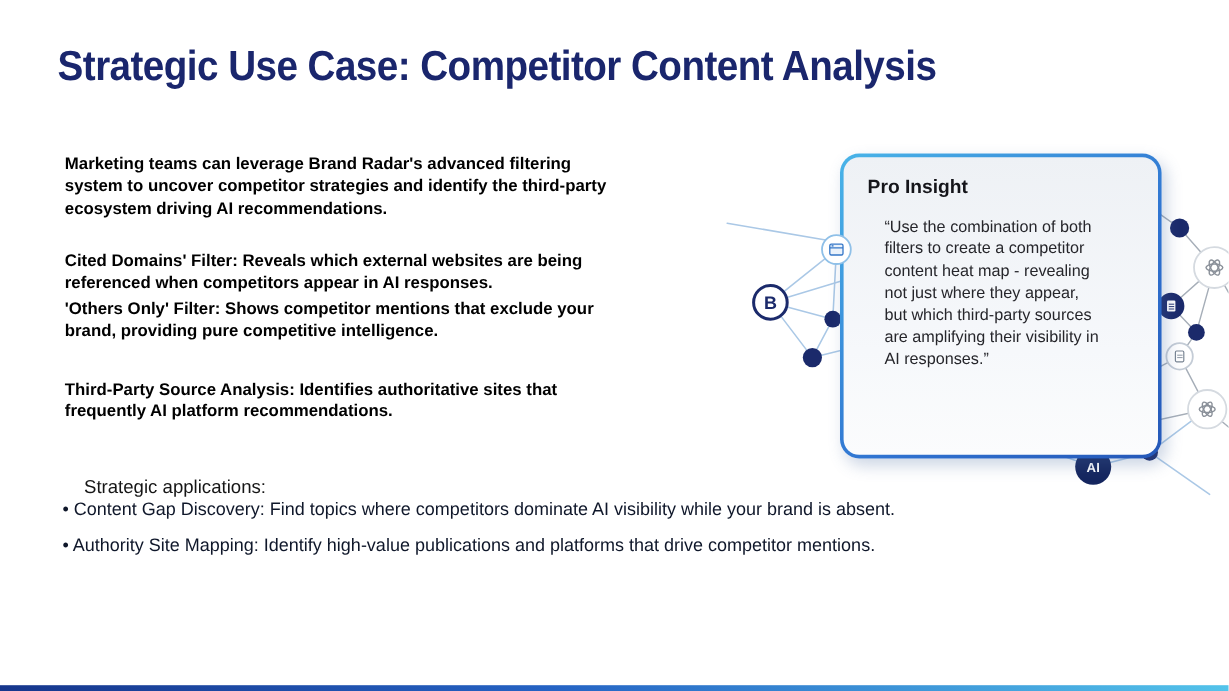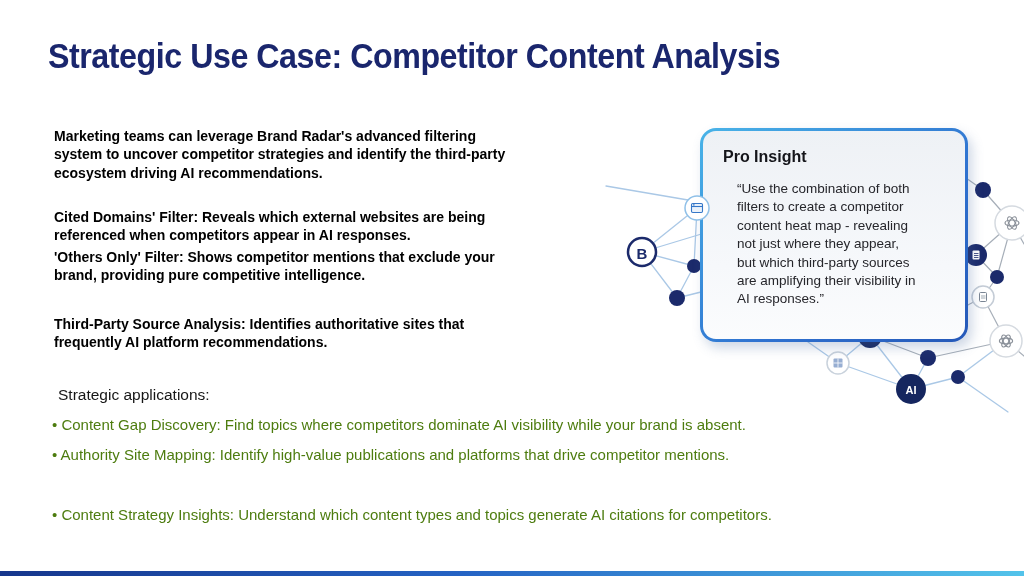--- a/index.html
+++ b/index.html
@@ -13,31 +13,31 @@
     letter-spacing:-0.5px;white-space:nowrap;
     transform:scaleX(0.92);transform-origin:left center;
   }
   .para{
     position:absolute;left:54px;width:520px;margin:0;
     font-size:14px;font-weight:bold;color:#000000;line-height:18.3px;
     white-space:pre-line;
   }
   .p1{top:127px}.p2{top:208px}.p3{top:248px}.p4{top:315px}
   .apps-heading{
-    position:absolute;left:58px;top:386px;margin:0;
+    position:absolute;left:58px;top:386px;margin:12px;
     font-size:15.5px;color:#161616;font-weight:normal;
   }
   .bullet{
-    position:absolute;left:52px;margin:0;font-size:15px;color:#4d7c0f;
+    position:absolute;left:52px;margin:0;font-size:15px;color:#0f172a;
     white-space:nowrap;
   }
   .b1{top:416px}.b2{top:446px}.b3{top:476px}.b4{top:506px}
   .diagram{position:absolute;left:560px;top:150px;z-index:1;}
   .card{
-    position:absolute;left:700px;top:128px;width:268px;height:214px;
+    position:absolute;left:700px;top:128px;width:268px;height:254px;
     border-radius:16px;padding:3px;box-sizing:border-box;z-index:2;
     background:linear-gradient(140deg,#49b4e8 0%,#2f72d0 60%,#2558b8 100%);
     box-shadow:4px 6px 12px rgba(80,110,160,0.28);
   }
   .card-inner{
     width:100%;height:100%;border-radius:13px;box-sizing:border-box;
     background:linear-gradient(180deg,#eef1f5 0%,#f6f8fb 65%,#fbfcfd 100%);
     padding:17px 20px;
   }
   .card-title{
@@ -66,21 +66,20 @@
   <p class="para p2">Cited Domains' Filter: Reveals which external websites are being
 referenced when competitors appear in AI responses.</p>
   <p class="para p3">'Others Only' Filter: Shows competitor mentions that exclude your
 brand, providing pure competitive intelligence.</p>
   <p class="para p4">Third-Party Source Analysis: Identifies authoritative sites that
 frequently AI platform recommendations.</p>
 
   <p class="apps-heading">Strategic applications:</p>
   <p class="bullet b1">• Content Gap Discovery: Find topics where competitors dominate AI visibility while your brand is absent.</p>
   <p class="bullet b2">• Authority Site Mapping: Identify high-value publications and platforms that drive competitor mentions.</p>
-  <p class="bullet b4">• Content Strategy Insights: Understand which content types and topics generate AI citations for competitors.</p>
 
   <svg class="diagram" width="464" height="290" viewBox="560 150 464 290">
     <g stroke-linecap="round">
 
       <g stroke="#aac8e6" stroke-width="1.3" fill="none">
         <line x1="688" y1="200" x2="606" y2="186"></line>
         <line x1="697" y1="208" x2="642" y2="252"></line>
         <line x1="697" y1="208" x2="694" y2="266"></line>
         <line x1="642" y1="252" x2="694" y2="266"></line>
         <line x1="642" y1="252" x2="677" y2="298"></line>

